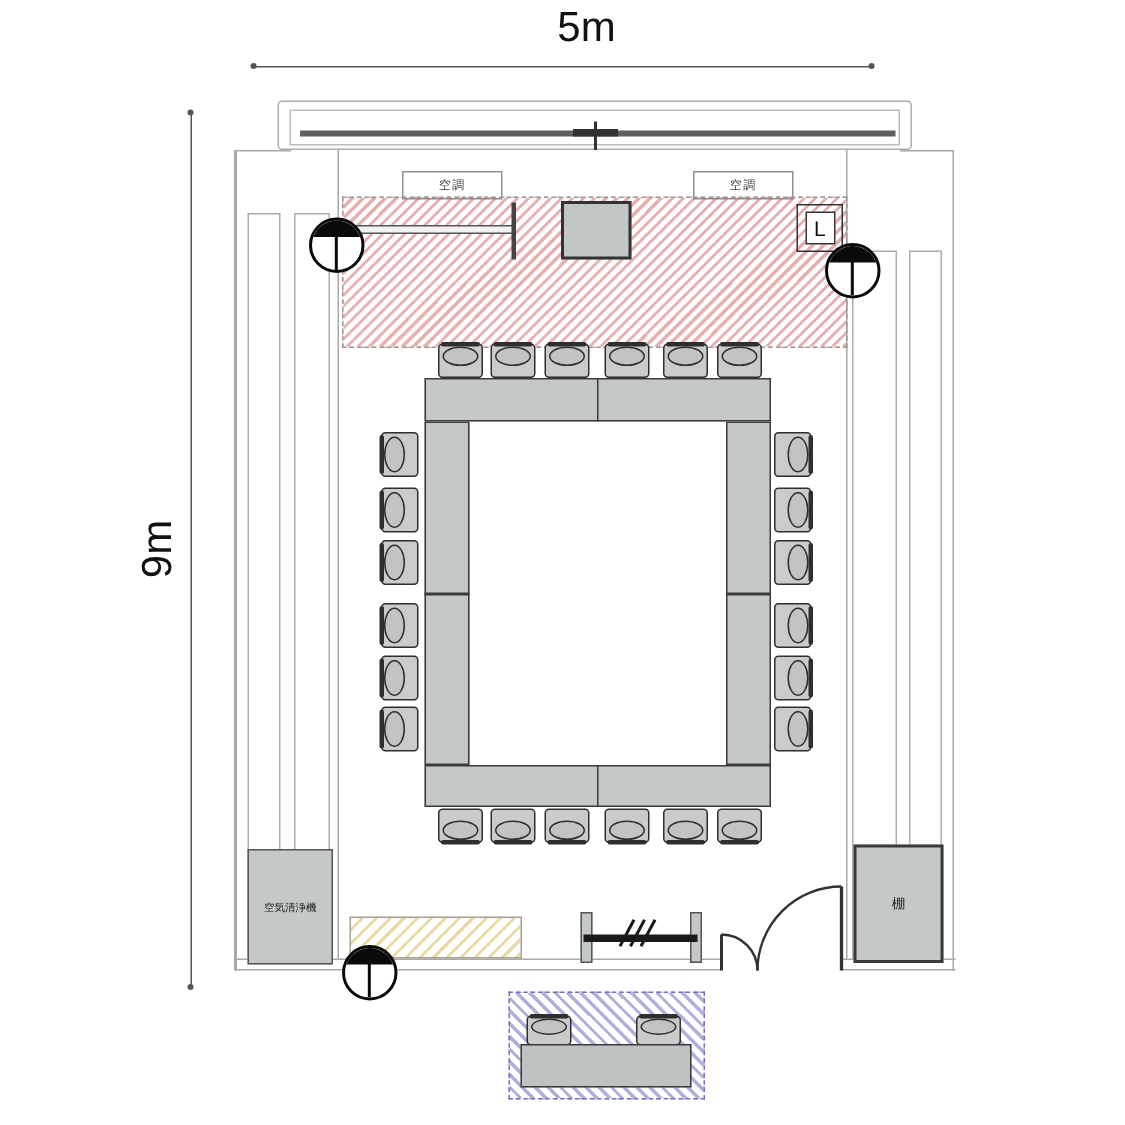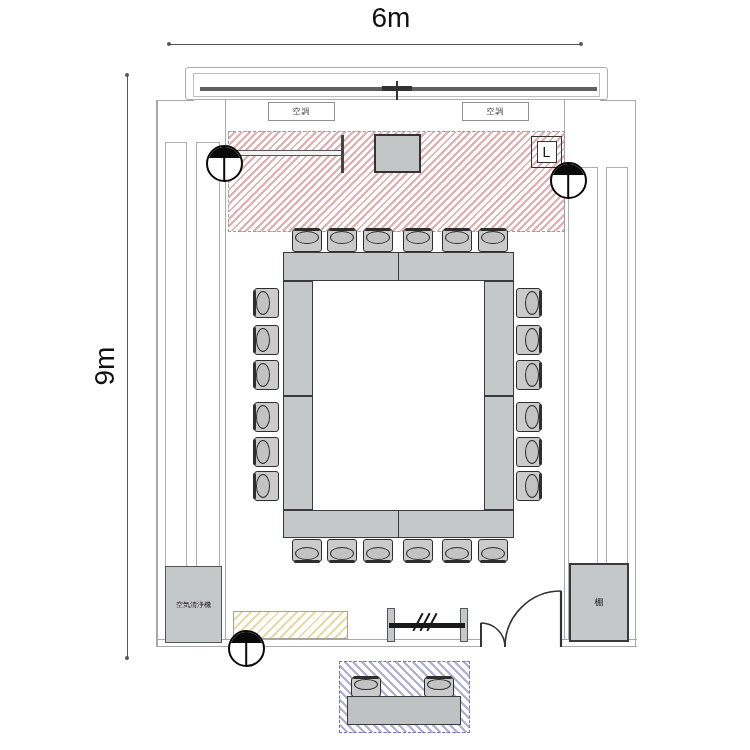--- a/index.html
+++ b/index.html
@@ -36,29 +36,29 @@
   .back-right::before{content:"";position:absolute;right:-2px;top:1px;bottom:1px;width:3px;background:#2e2e2e;border-radius:2px;}
   
   .graybox{position:absolute;background:#c5c8c8;border:1.6px solid #555;
     display:flex;align-items:center;justify-content:center;color:#222;text-align:center;}
   
   .pillar{position:absolute;width:37px;height:37px;border:2px solid #0a0a0a;border-radius:50%;
     background:#fff;overflow:hidden;}
   .pillar::before{content:"";position:absolute;left:-2px;right:-2px;top:-2px;height:40%;background:#0a0a0a;}
   .pillar::after{content:"";position:absolute;left:50%;top:0;bottom:0;width:1.6px;background:#0a0a0a;transform:translateX(-50%);}
   .acbox{position:absolute;background:#fff;border:1.2px solid #909090;display:flex;
-    align-items:center;justify-content:center;font-size:8px;letter-spacing:1px;color:#444;}
+    align-items:center;justify-content:center;font-size:8px;letter-spacing:1px;color:#444;margin-top:12px;}
   .hash{position:absolute;width:1.8px;height:20px;background:#1a1a1a;transform:rotate(28deg);}
 </style>
 </head>
 <body>
 
 <div id="plan">
 
-  <div class="dimlabel" style="left:360px;top:0px;width:62px;height:36px;">6m</div>
+  <div class="dimlabel" style="left:360px;top:0px;width:62px;height:36px;">5m</div>
   <div class="dimline" style="left:169px;top:43.5px;width:412px;height:1.5px;"></div>
   <div class="dimdot" style="left:167px;top:42px;"></div>
   <div class="dimdot" style="left:579px;top:42px;"></div>
 
   <div class="dimlabel" style="left:78px;top:346px;width:54px;height:40px;transform:rotate(-90deg);">9m</div>
   <div class="dimline" style="left:126.5px;top:75px;width:1.5px;height:583px;"></div>
   <div class="dimdot" style="left:125px;top:73px;"></div>
   <div class="dimdot" style="left:125px;top:656px;"></div>
 
   <div class="panel" style="left:185px;top:67px;width:423px;height:33px;border-width:1.5px;border-radius:3px;"></div>

